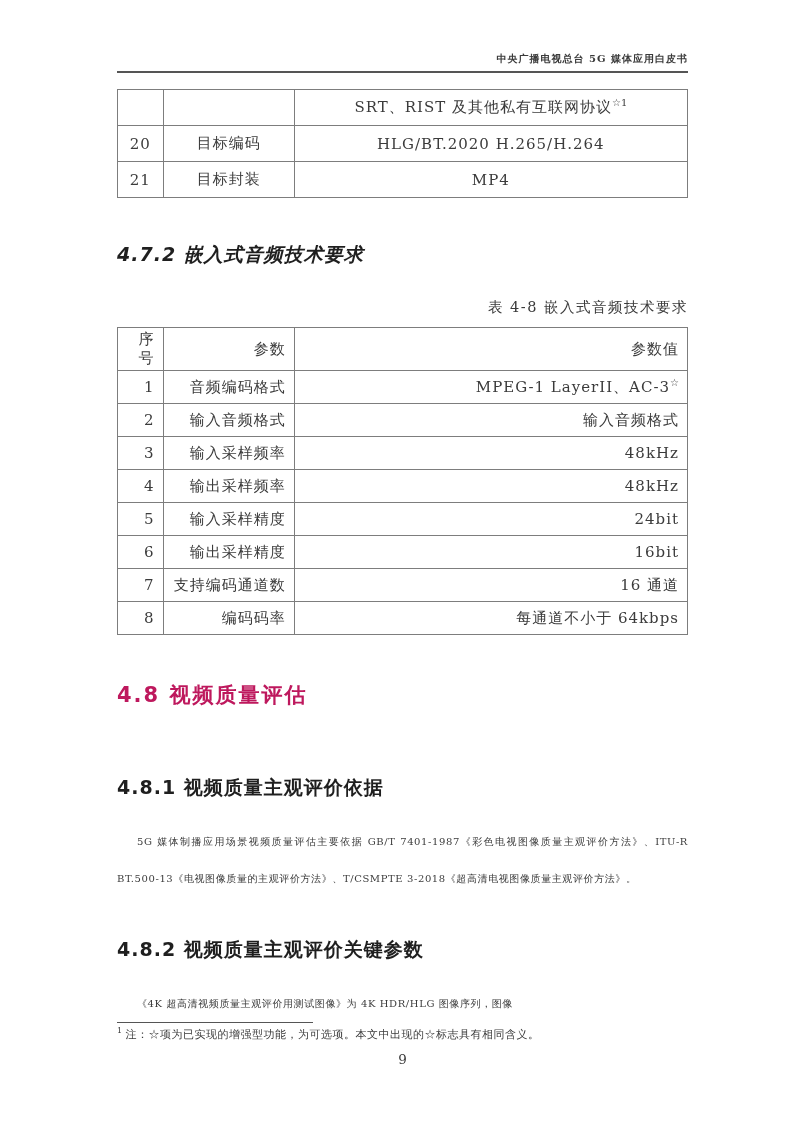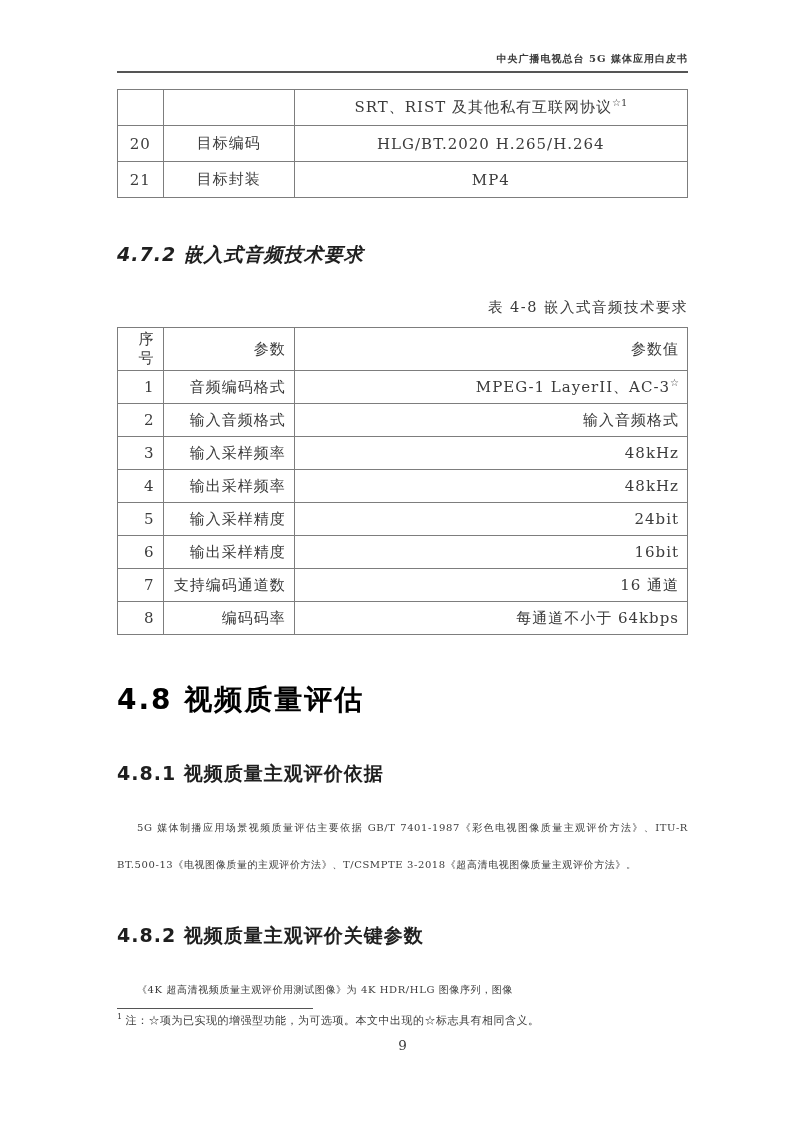--- a/index.html
+++ b/index.html
@@ -63,27 +63,27 @@
   .h-sub {
     font-family: "DejaVu Sans", "Liberation Sans", sans-serif;
     font-weight: bold;
     font-size: 19px;
     color: #1f1f1f;
     letter-spacing: 1px;
   }
   .h-main {
     font-family: "DejaVu Sans", "Liberation Sans", sans-serif;
     font-weight: bold;
-    font-size: 28px;
-    color: #000000;
+    font-size: 21px;
+    color: #be185d;
     letter-spacing: 2px;
   }
   .h-472 { margin-top: 44px; font-style: italic; }
   .h-48  { margin-top: 46px; }
-  .h-481 { margin-top: 42px; }
+  .h-481 { margin-top: 66px; }
   .h-482 { margin-top: 40px; }
   
   .table-caption {
     margin-top: 30px;
     margin-bottom: 10px;
     text-align: right;
     font-size: 14.5px;
     letter-spacing: 1.5px;
     color: #3b3b3b;
   }

